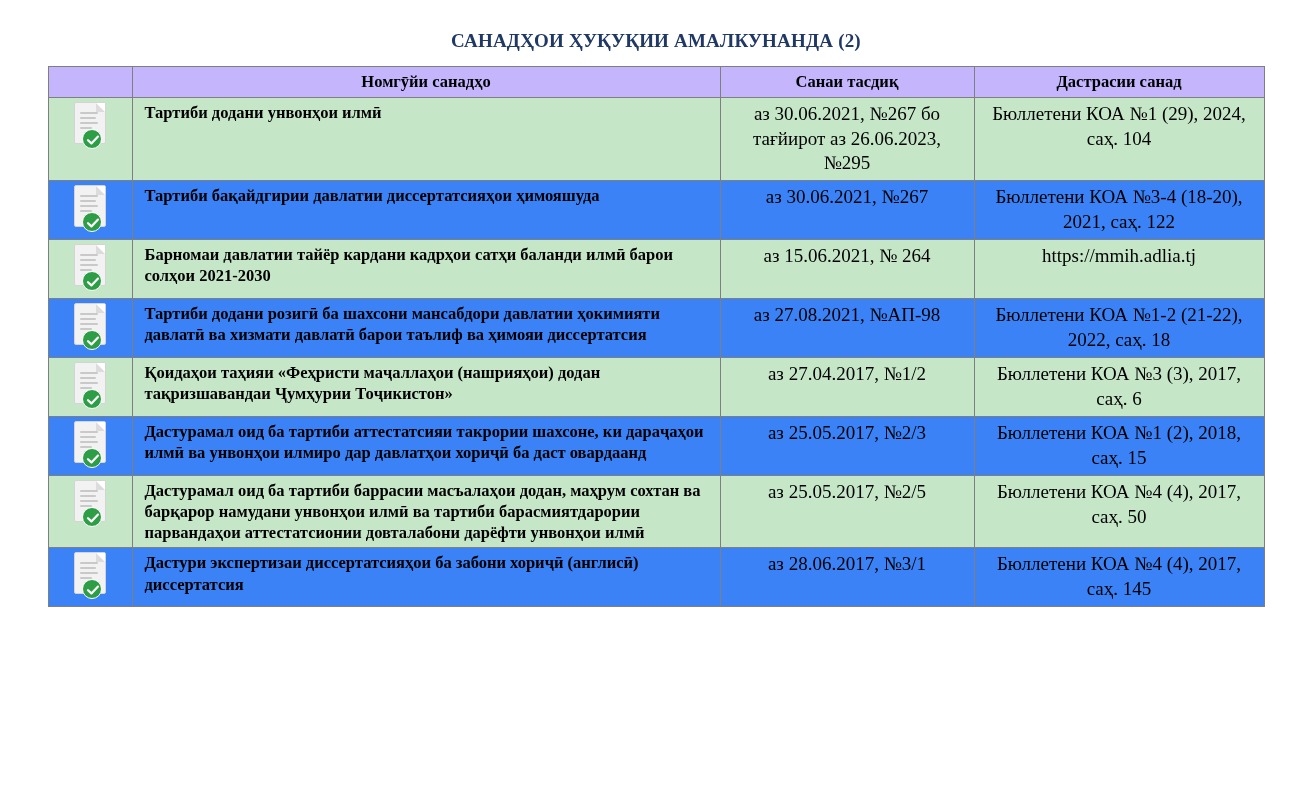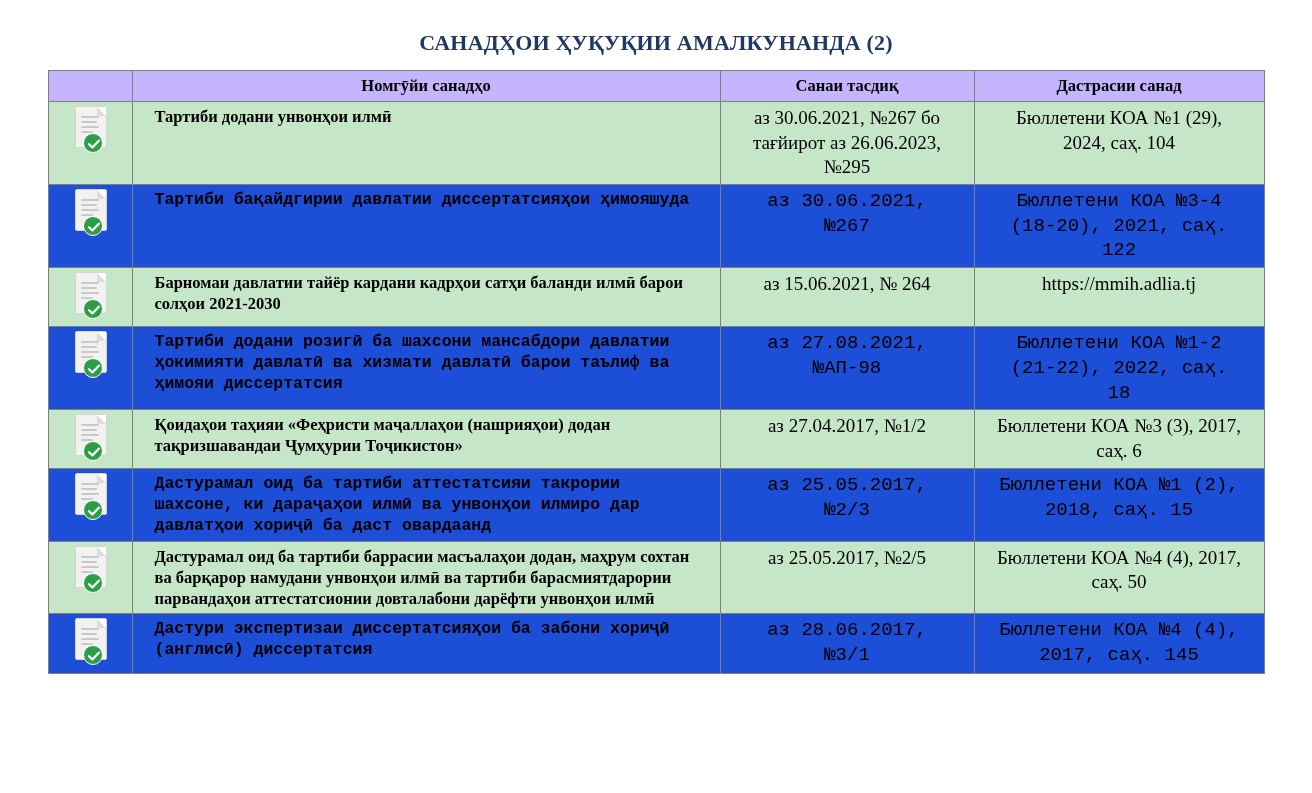--- a/index.html
+++ b/index.html
@@ -18,36 +18,36 @@
     width: 1312px;
     height: 793px;
     position: relative;
     box-sizing: border-box;
     padding: 0;
   }
   .doc-title {
     text-align: center;
     color: #1f3864;
     font-weight: bold;
-    font-size: 22px;
+    font-size: 19px;
     font-family: "Liberation Serif", serif;
     margin-top: 30px;
     margin-bottom: 14px;
     letter-spacing: 0.2px;
   }
   table.acts {
     border-collapse: collapse;
     margin: 0 auto;
     width: 1216px;
     table-layout: fixed;
   }
   table.acts th, table.acts td {
     border: 1px solid #7f7f7f;
     vertical-align: top;
-    padding: 4px 22px;
+    padding: 4px 12px;
   }
   table.acts thead th {
     text-align: center;
     font-weight: bold;
     font-size: 16.5px;
     vertical-align: middle;
     padding: 5px 6px;
     background: #c4b5fd;
   }
   col.c-icon { width: 84px; }
@@ -67,21 +67,21 @@
     text-align: left;
     padding-left: 10px;
   }
   td.date-cell, td.access-cell {
     text-align: center;
     font-size: 19px;
     line-height: 1.3;
     font-weight: normal;
   }
   tr.shade td { background: #c5e7c8; }
-  tr.plain td { background: #1d4ed8; font-family: Liberation Mono, monospace; }
+  tr.plain td { background: #3b82f6; }
 
   .doc-icon {
     position: relative;
     width: 40px;
     height: 46px;
     display: inline-block;
   }
   .doc-icon .sheet {
     position: absolute;
     left: 4px;

